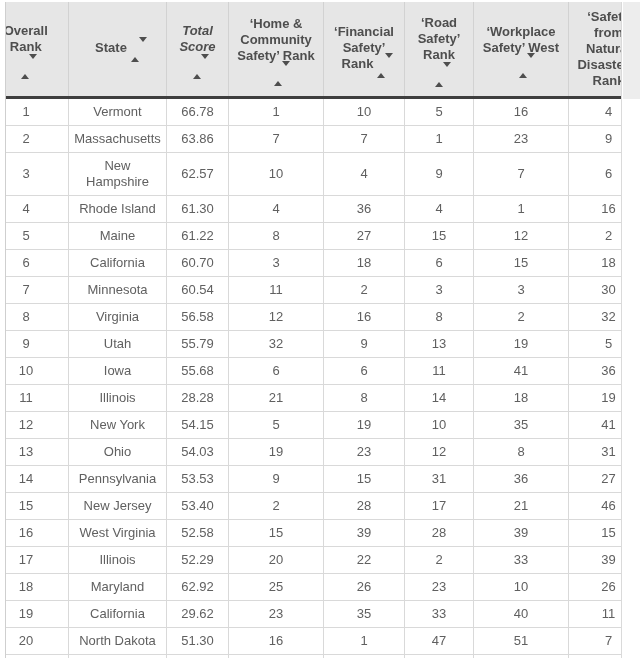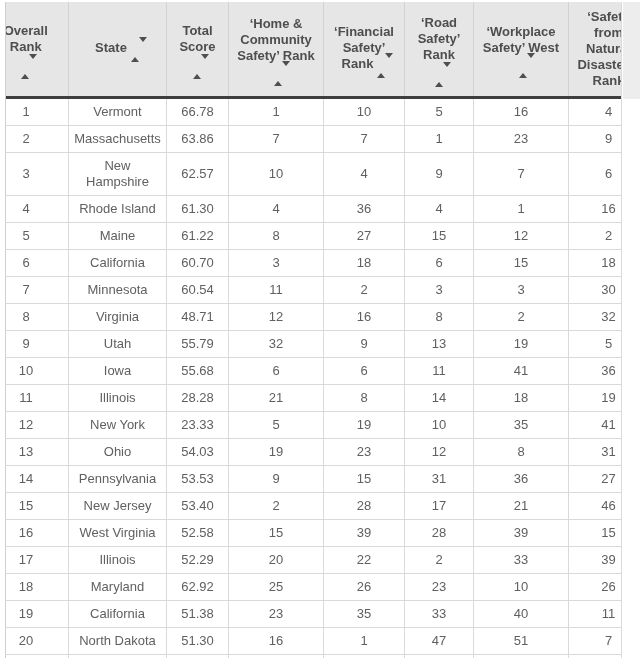--- a/index.html
+++ b/index.html
@@ -19,21 +19,21 @@
   th{
     background:#e6e6e6;color:#4e4e4e;font-size:13px;line-height:16px;font-weight:bold;
     padding:7px 3px;text-align:center;vertical-align:middle;
     border-right:1px solid #d2d2d2;border-bottom:3px solid #3e3e3e;cursor:pointer;
   }
   td{
     border:1px solid #d9d9d9;padding:5px 3px;text-align:center;vertical-align:middle;
     font-size:13px;line-height:16px;color:#606060;background:#ffffff;
   }
   .lbl-narrow-50{display:inline-block;max-width:52px;}
-  .lbl-narrow-40{display:inline-block;max-width:42px;}
+  .lbl-narrow-40{display:inline-block;max-width:42px;font-style:italic;}
   .lbl-narrow-64{display:inline-block;width:64px;}
   .sort-icon{display:inline-block;width:9px;vertical-align:-2px;margin-left:4px;}
   .sort-icon .tri-up{width:0;height:0;border-left:4px solid transparent;border-right:4px solid transparent;border-bottom:5px solid #4e4e4e;margin:0 auto 2px auto;}
   .sort-icon .tri-down{width:0;height:0;border-left:4px solid transparent;border-right:4px solid transparent;border-top:5px solid #4e4e4e;margin:0 auto;}
   .sort-below{display:block;margin:4px auto 0 auto;vertical-align:baseline;}
   .header-right-strip{
     position:absolute;left:623px;top:2px;width:17px;height:97px;background:#ededed;
   }
   tr.ghost-row td{height:10px;padding:0;}
 </style>
@@ -157,21 +157,21 @@
     <td>11</td>
     <td>2</td>
     <td>3</td>
     <td>3</td>
     <td>30</td>
   </tr>
 
   <tr>
     <td>8</td>
     <td>Virginia</td>
-    <td>48.71</td>
+    <td>56.58</td>
     <td>12</td>
     <td>16</td>
     <td>8</td>
     <td>2</td>
     <td>32</td>
   </tr>
 
   <tr>
     <td>9</td>
     <td>Utah</td>
@@ -201,21 +201,21 @@
     <td>21</td>
     <td>8</td>
     <td>14</td>
     <td>18</td>
     <td>19</td>
   </tr>
 
   <tr>
     <td>12</td>
     <td>New York</td>
-    <td>23.33</td>
+    <td>54.15</td>
     <td>5</td>
     <td>19</td>
     <td>10</td>
     <td>35</td>
     <td>41</td>
   </tr>
 
   <tr>
     <td>13</td>
     <td>Ohio</td>
@@ -278,21 +278,21 @@
     <td>25</td>
     <td>26</td>
     <td>23</td>
     <td>10</td>
     <td>26</td>
   </tr>
 
   <tr>
     <td>19</td>
     <td>California</td>
-    <td>51.38</td>
+    <td>29.62</td>
     <td>23</td>
     <td>35</td>
     <td>33</td>
     <td>40</td>
     <td>11</td>
   </tr>
 
   <tr>
     <td>20</td>
     <td>North Dakota</td>

